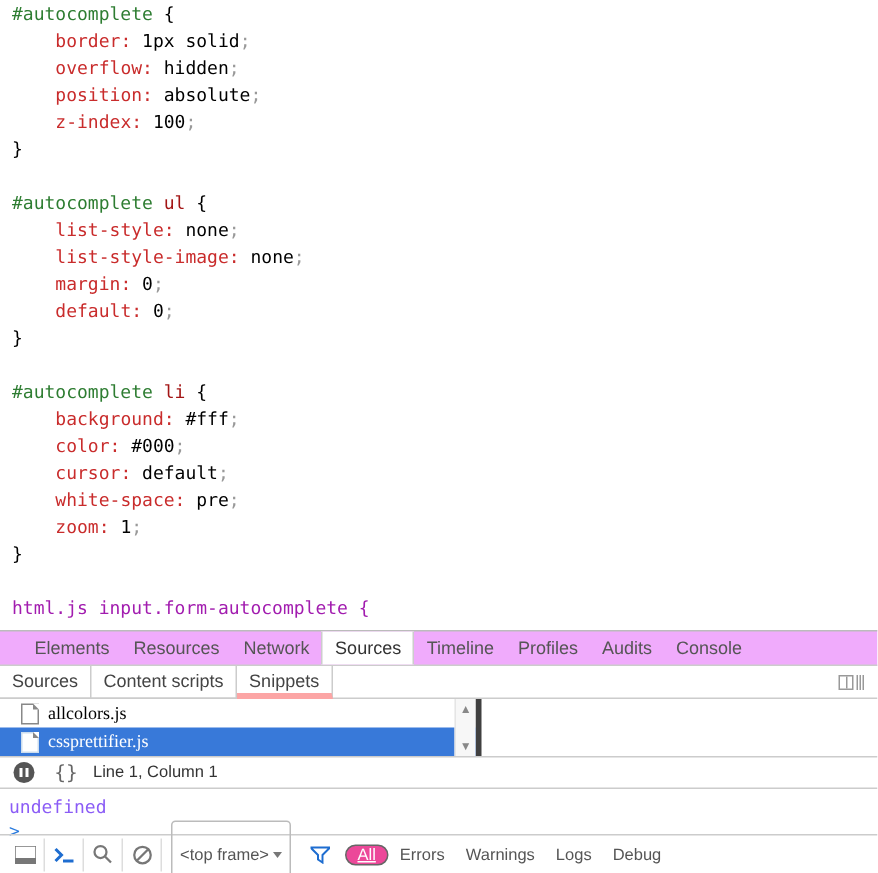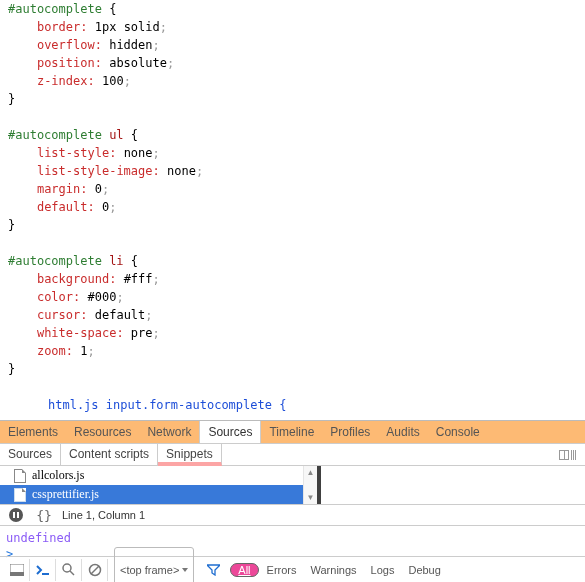--- a/index.html
+++ b/index.html
@@ -26,25 +26,26 @@
 .prop { color: #c92c2c; }
 .brace { color: #000; }
 .colon { color: #c92c2c; }
 .val { color: #000000; }
 .punc { color: #999; }
 
 .panels-row {
   display: flex;
   border-top: 1px solid #bbb;
   border-bottom: 1px solid #ccc;
-  background: #fdba74;
+  background: #f0abfc;
   font-family: 'Lucida Grande','Segoe UI',Tahoma,sans-serif;
   font-size: 12px;
   height: 24px;
   align-items: stretch;
+  padding-left: 15px;
 }
 .panels-row .tab {
   padding: 4px 8px;
   color: #555;
   cursor: default;
 }
 .panels-row .tab.active {
   background: #fff;
   border-left: 1px solid #ccc;
   border-right: 1px solid #ccc;
@@ -203,21 +204,21 @@
 <span class="brace">}</span>
 
 <span class="selector-id">#autocomplete</span><span class="selector"> li</span> <span class="brace">{</span>
     <span class="prop">background</span><span class="colon">:</span> <span class="val">#fff</span><span class="punc">;</span>
     <span class="prop">color</span><span class="colon">:</span> <span class="val">#000</span><span class="punc">;</span>
     <span class="prop">cursor</span><span class="colon">:</span> <span class="val">default</span><span class="punc">;</span>
     <span class="prop">white-space</span><span class="colon">:</span> <span class="val">pre</span><span class="punc">;</span>
     <span class="prop">zoom</span><span class="colon">:</span> <span class="val">1</span><span class="punc">;</span>
 <span class="brace">}</span>
 
-<span class="selector-id" style="color:#1d4ed8;margin-left:40px;">html.js input.form-autocomplete {</span></div>
+<span class="selector-id" style="color:#a21caf;">html.js input.form-autocomplete {</span></div>
 
 <div class="panels-row" id="main-tabs">
     <div class="tab">Elements</div>
     <div class="tab">Resources</div>
     <div class="tab">Network</div>
     <div class="tab active">Sources</div>
     <div class="tab">Timeline</div>
     <div class="tab">Profiles</div>
     <div class="tab">Audits</div>
     <div class="tab">Console</div>

